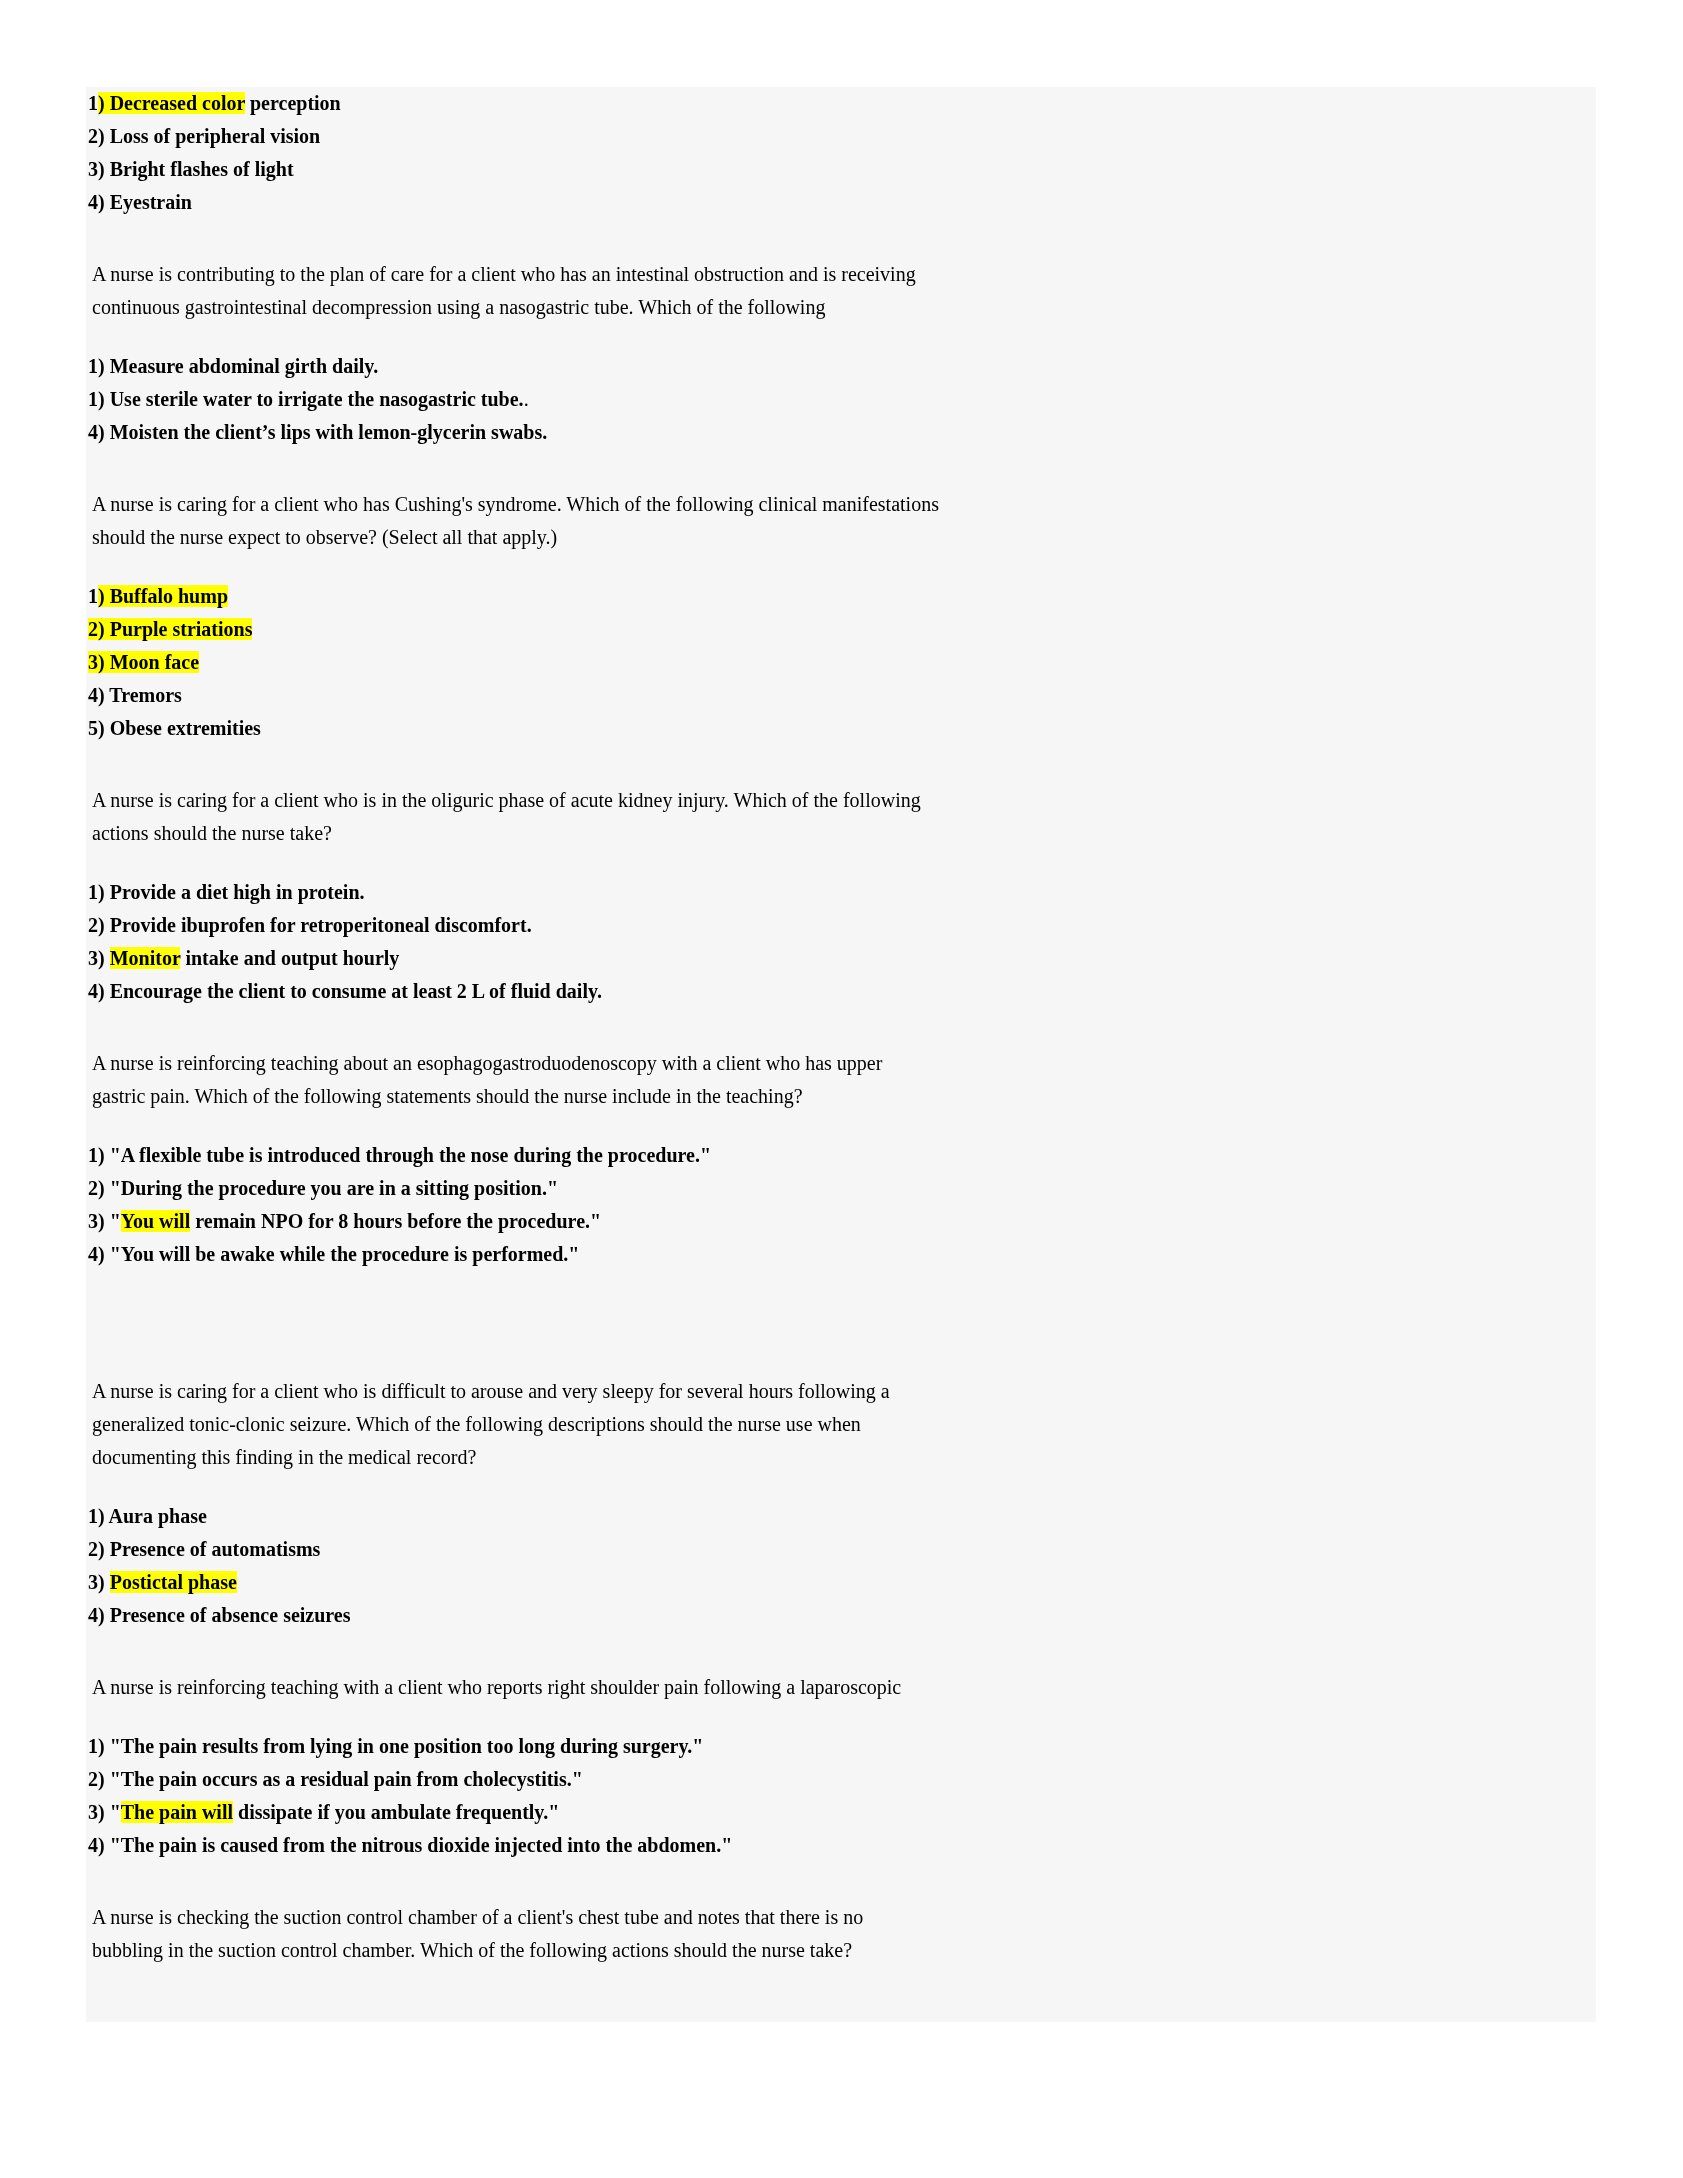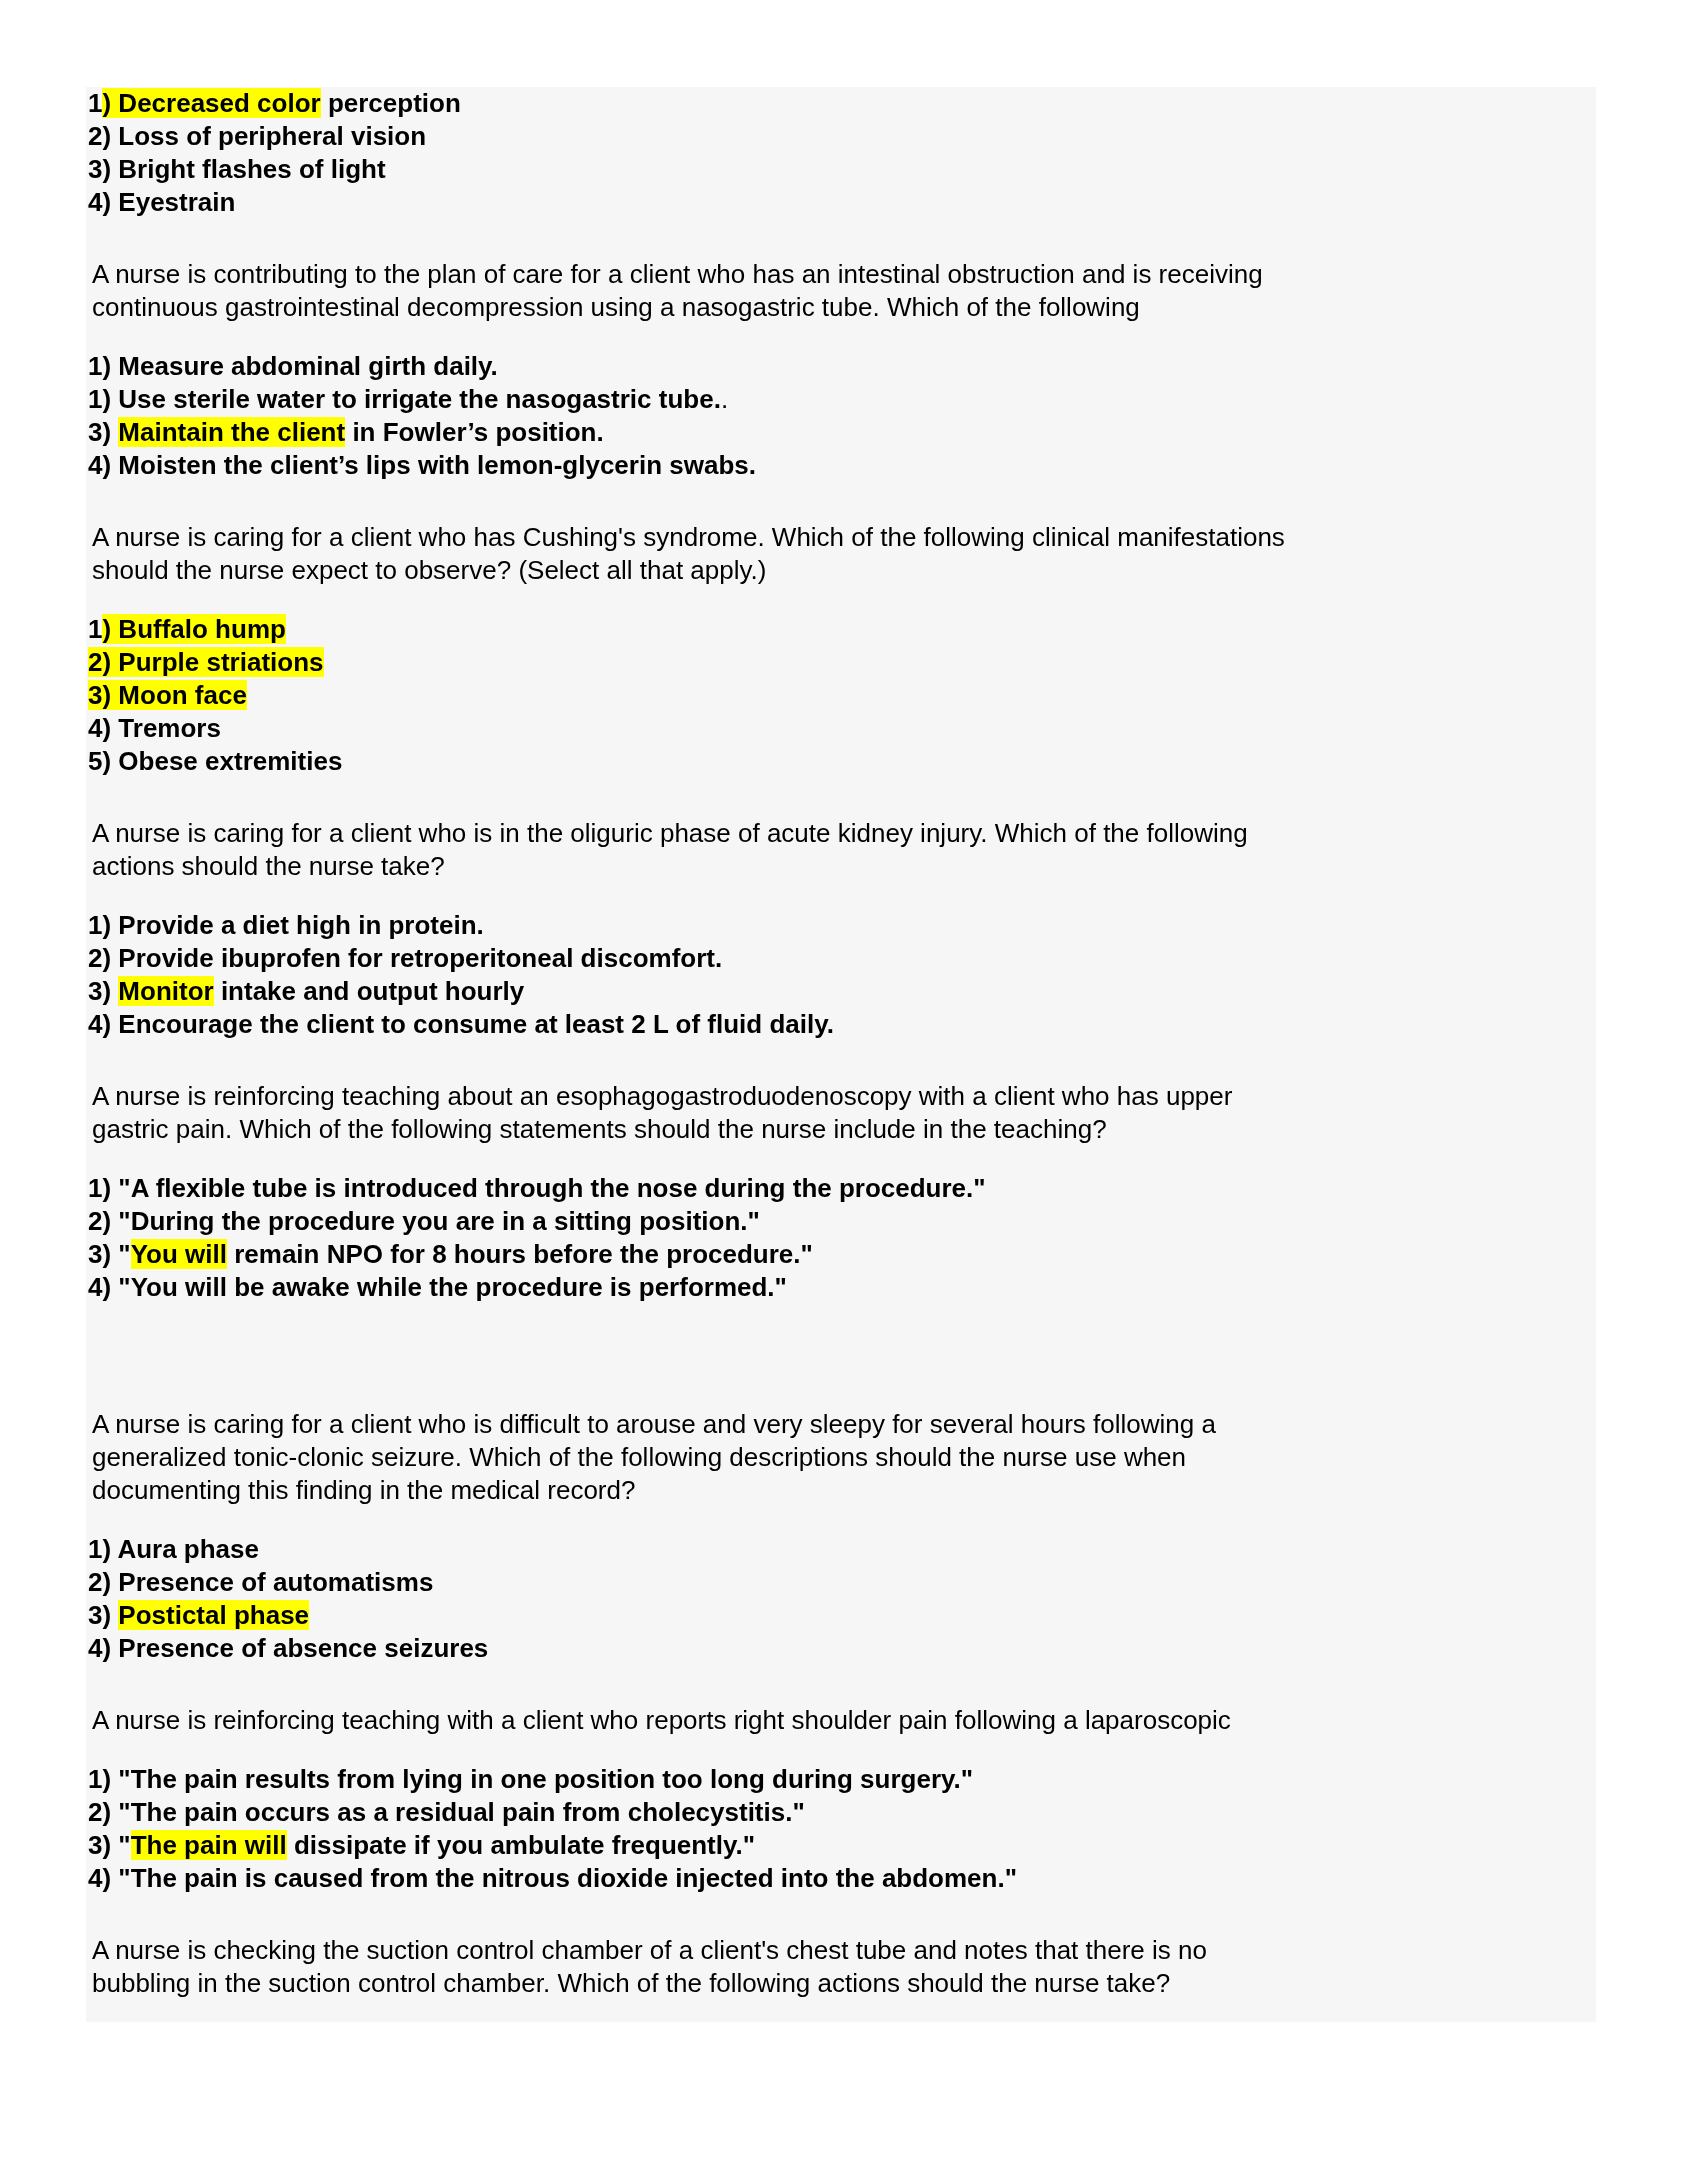--- a/index.html
+++ b/index.html
@@ -19,22 +19,22 @@
     top: 87px;
     width: 1510px;
     height: 1935px;
     background: #f6f6f6;
   }
   .content {
     position: absolute;
     left: 2px;
     top: 0px;
     width: 1515px;
-    font-family: Liberation Sans, sans-serif;
-    font-size: 26px;
+    font-family: Liberation Serif, serif;
+    font-size: 20px;
     line-height: 33px;
     color: #000000;
     white-space: nowrap;
   }
   .question {
     margin: 4px;
     font-weight: normal;
   }
   .question .qline {
     display: block;
@@ -76,21 +76,20 @@
 
     <section>
       <p class="question">
         <span class="qline">A nurse is contributing to the plan of care for a client who has an intestinal obstruction and is receiving</span>
         <span class="qline">continuous gastrointestinal decompression using a nasogastric tube. Which of the following</span>
       </p>
       <div class="gap-q-to-opts"></div>
       <div class="options">
         <div class="option"><span>1) Measure abdominal girth daily.</span></div>
         <div class="option"><span>1) Use sterile water to irrigate the nasogastric tube.</span><span class="plain-tail">.</span></div>
-        <div class="option"><span>3) </span><span class="hl">Maintain the client</span><span> in Fowler’s position.</span></div>
         <div class="option"><span>4) Moisten the client’s lips with lemon-glycerin swabs.</span></div>
       </div>
     </section>
     <div class="gap-opts-to-q"></div>
 
     <section>
       <p class="question">
         <span class="qline">A nurse is caring for a client who has Cushing's syndrome. Which of the following clinical manifestations</span>
         <span class="qline">should the nurse expect to observe? (Select all that apply.)</span>
       </p>

